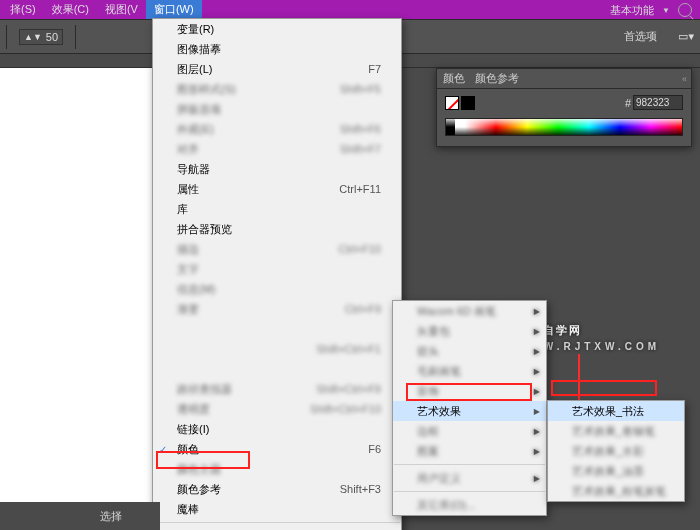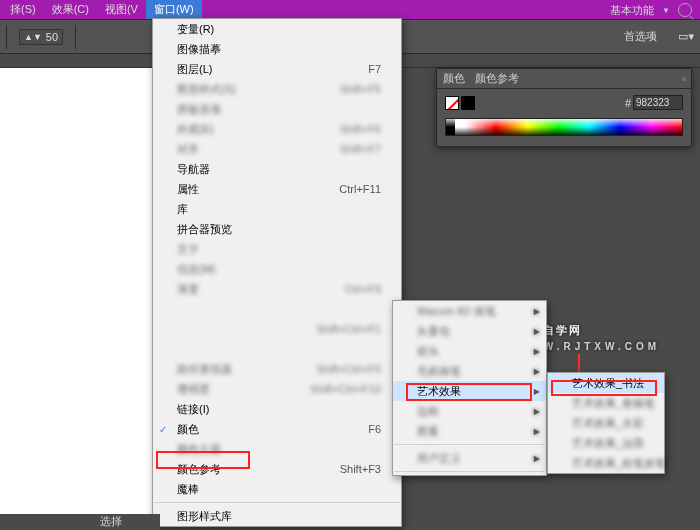--- a/index.html
+++ b/index.html
@@ -49,27 +49,27 @@
   .menu-row.blur { color: transparent; text-shadow: 0 0 4px rgba(0,0,0,.6); }
   .menu-row.blur .shortcut { color: transparent; text-shadow: 0 0 4px rgba(0,0,0,.5); }
   .menu-row.selected { background: #cde5ff; }
   .menu-row .shortcut { margin-left: auto; color: #555; padding-left: 30px; font-size: 11px; }
   .menu-row .sub-arrow { position: absolute; right: 6px; font-size: 8px; color: #555; }
   .menu-row .check { position: absolute; left: 6px; font-size: 10px; color: #3a7bd5; }
   .menu-sep { height: 1px; background: #d0d0d0; margin: 3px 1px; }
 
   .main-menu { left: 152px; top: 18px; width: 250px; }
   .sub-menu1 { left: 392px; top: 300px; width: 155px; }
-  .sub-menu2 { left: 547px; top: 372px; width: 118px; }
+  .sub-menu2 { left: 547px; top: 400px; width: 138px; }
 
   
   .redbox { position: absolute; border: 2px solid #ff2020; pointer-events: none; }
 
   
-  .statusbar { position: absolute; left: 0; bottom: 0; width: 160px; height: 16px; background: #4a4a4a; display: flex; align-items: flex-start; padding-left: 100px; color: #d8d8d8; font-size: 11px; }
+  .statusbar { position: absolute; left: 0; bottom: 0; width: 160px; height: 28px; background: #4a4a4a; display: flex; align-items: center; padding-left: 100px; color: #d8d8d8; font-size: 11px; }
 </style>
 </head>
 <body>
 
 <div class="topbar">
   <span class="menu-item">择(S)</span>
   <span class="menu-item">效果(C)</span>
   <span class="menu-item">视图(V</span>
   <span class="menu-item active">窗口(W)</span>
   <div class="topbar-right">
@@ -155,20 +155,24 @@
       <span>属性</span>
       <span class="shortcut">Ctrl+F11</span>
     </div>
     <div class="menu-row">
       <span>库</span>
     </div>
     <div class="menu-row">
       <span>拼合器预览</span>
     </div>
     <div class="menu-row blur">
+      <span>描边</span>
+      <span class="shortcut">Ctrl+F10</span>
+    </div>
+    <div class="menu-row blur">
       <span>文字</span>
     </div>
     <div class="menu-row blur">
       <span>信息(M)</span>
     </div>
     <div class="menu-row blur">
       <span>渐变</span>
       <span class="shortcut">Ctrl+F9</span>
     </div>
     <div class="menu-row blur">
@@ -223,38 +227,45 @@
       <span class="sub-arrow">▶</span>
     </div>
     <div class="menu-row blur">
       <span>箭头</span>
       <span class="sub-arrow">▶</span>
     </div>
     <div class="menu-row blur">
       <span>毛刷画笔</span>
       <span class="sub-arrow">▶</span>
     </div>
+    <div class="menu-row blur">
+      <span>装饰</span>
+      <span class="sub-arrow">▶</span>
+    </div>
     <div class="menu-row selected">
       <span>艺术效果</span>
       <span class="sub-arrow">▶</span>
     </div>
     <div class="menu-row blur">
       <span>边框</span>
       <span class="sub-arrow">▶</span>
     </div>
     <div class="menu-row blur">
       <span>图案</span>
       <span class="sub-arrow">▶</span>
     </div>
     <div class="menu-sep"></div>
     <div class="menu-row blur">
       <span>用户定义</span>
       <span class="sub-arrow">▶</span>
     </div>
     <div class="menu-sep"></div>
+    <div class="menu-row blur">
+      <span>其它库(O)...</span>
+    </div>
   </div>
 
 <div class="menu sub-menu2" id="sub-menu2">
     <div class="menu-row selected">
       <span>艺术效果_书法</span>
     </div>
     <div class="menu-row blur">
       <span>艺术效果_卷轴笔</span>
     </div>
     <div class="menu-row blur">

